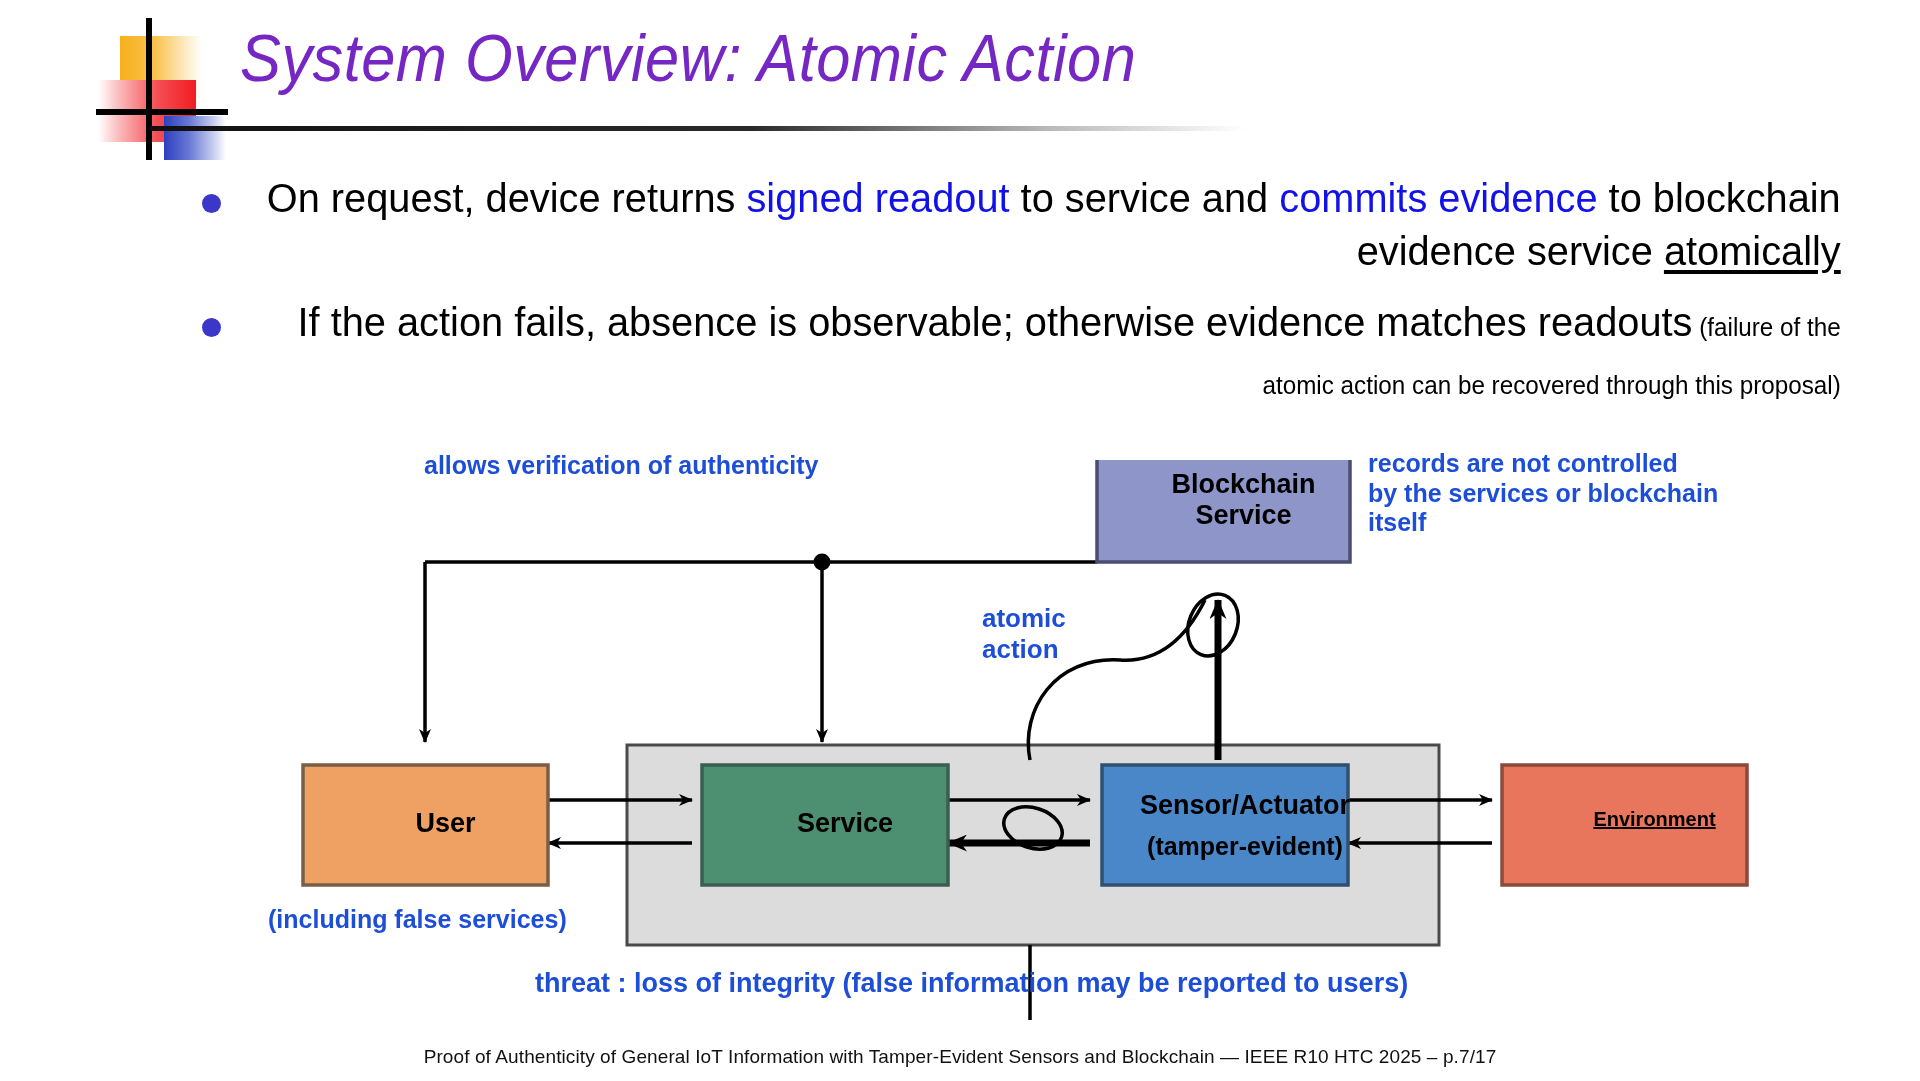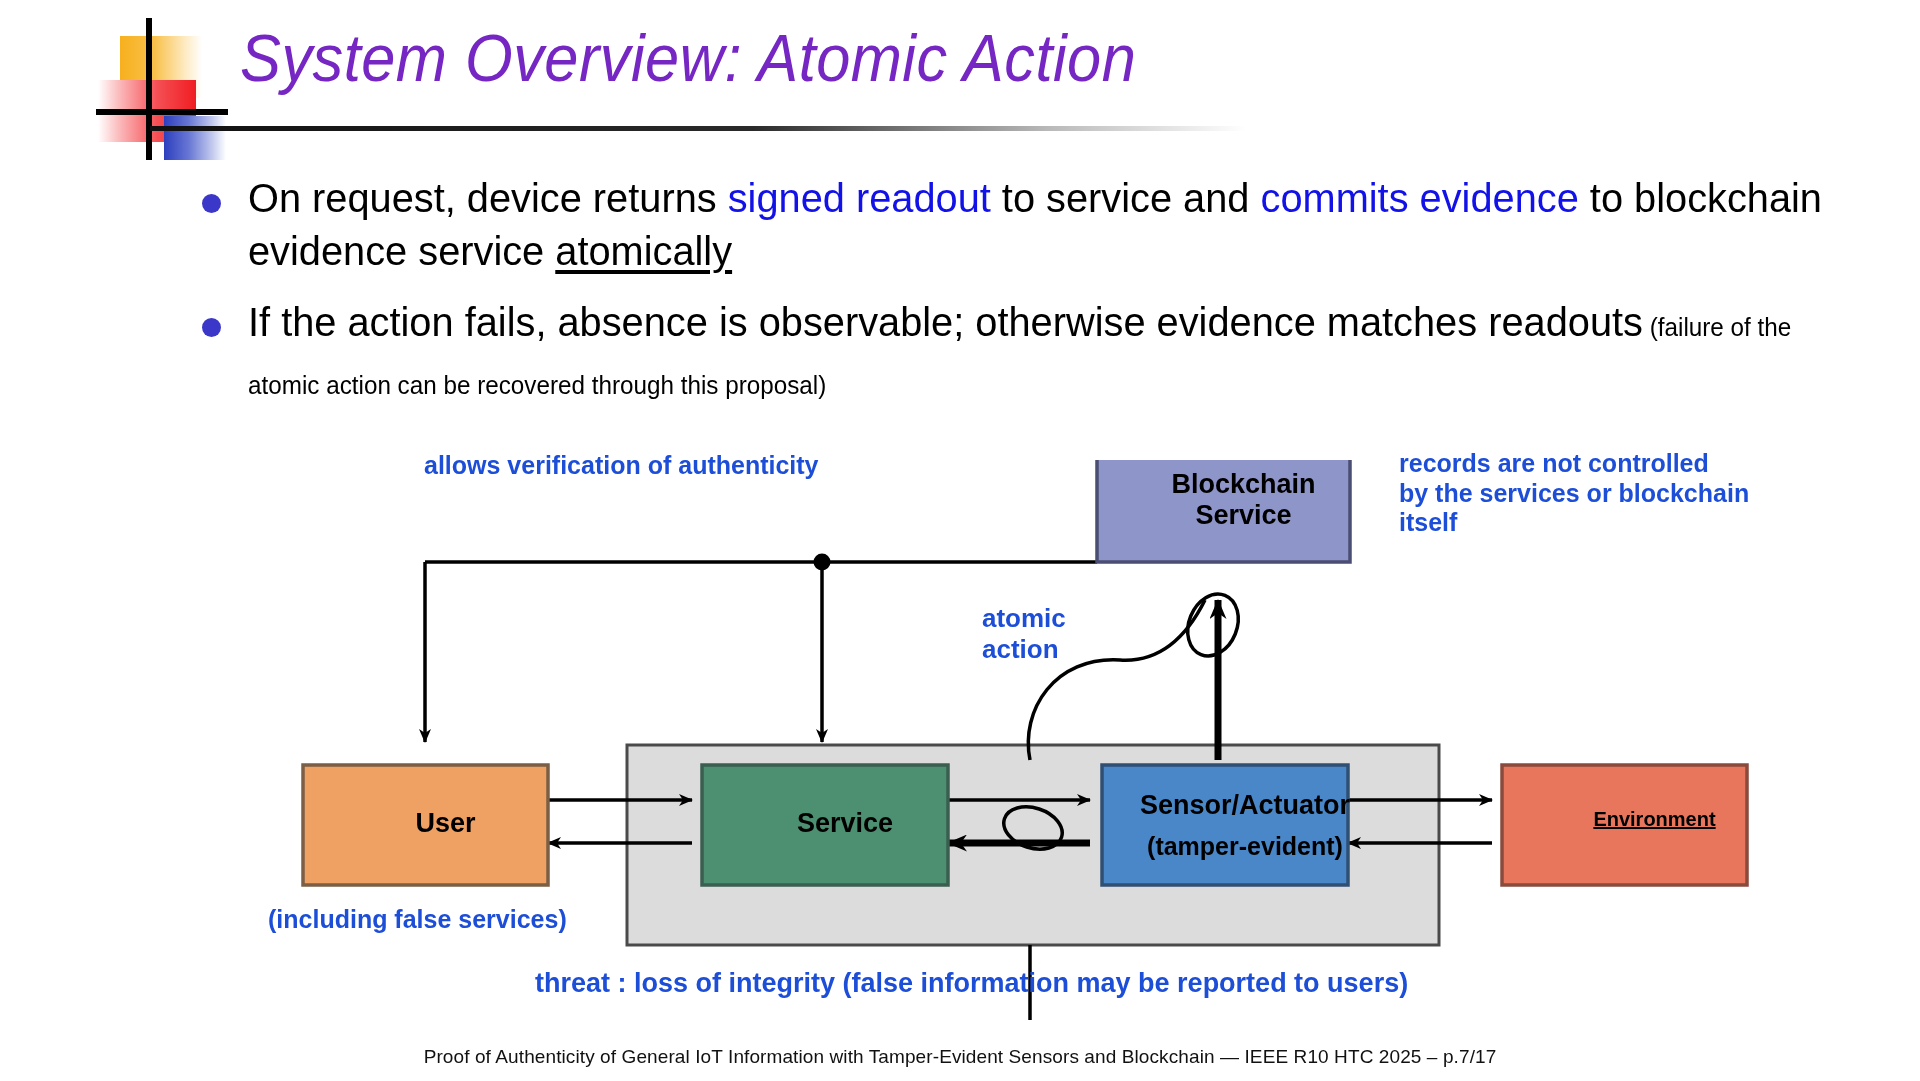--- a/index.html
+++ b/index.html
@@ -71,20 +71,21 @@
     height: 5px;
     background: linear-gradient(to right, #101010 0%, #2a2a2a 55%, #b9b9b9 82%, #ffffff 100%);
   }
 
   
   #bullets {
     position: absolute;
     left: 190px;
     top: 172px;
     width: 1700px;
+    text-align: right;
   }
   .bullet-row {
     position: relative;
     padding-left: 58px;
     margin-bottom: 18px;
   }
   .bullet-dot {
     position: absolute;
     left: 12px;
     top: 22px;
@@ -233,21 +234,21 @@
 
   <div class="box-text" style="left:702px; top:348px; width:246px; font-size:27px;">Service</div>
 
   <div class="box-text" style="left:1102px; top:330px; width:246px; font-size:27px;">Sensor/Actuator</div>
   <div class="box-text" style="left:1102px; top:372px; width:246px; font-size:25px;">(tamper-evident)</div>
 
   <div class="box-text" style="left:1502px; top:348px; width:265px; font-size:20px;text-decoration:underline;">Environment</div>
 
   <div class="dg-label" style="left:424px; top:-9px; font-size:25px;">allows verification of authenticity</div>
 
-  <div class="dg-label" style="left:1399px; top:-11px; font-size:25px;">records are not controlled
+  <div class="dg-label" style="left:1368px; top:-11px; font-size:25px;">records are not controlled
 by the services or blockchain
 itself</div>
 
   <div class="dg-label" style="left:982px; top:143px; font-size:26px;">atomic
 action</div>
 
   <div class="dg-label" style="left:268px; top:445px; font-size:25px;">(including false services)</div>
 
   <div class="dg-label" style="left:535px; top:508px; font-size:27px; text-underline-offset:6px;">threat : loss of integrity (false information may be reported to users)</div>
 </div>

